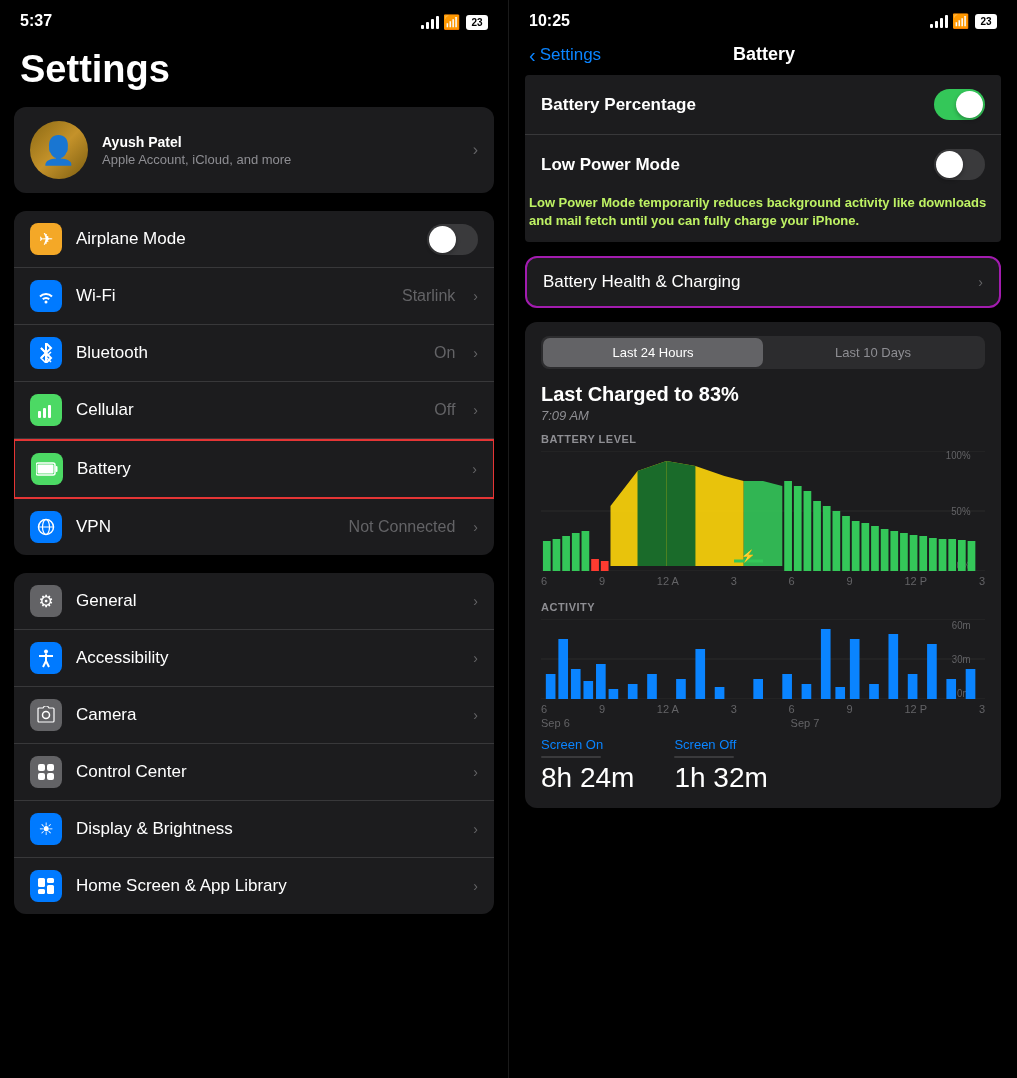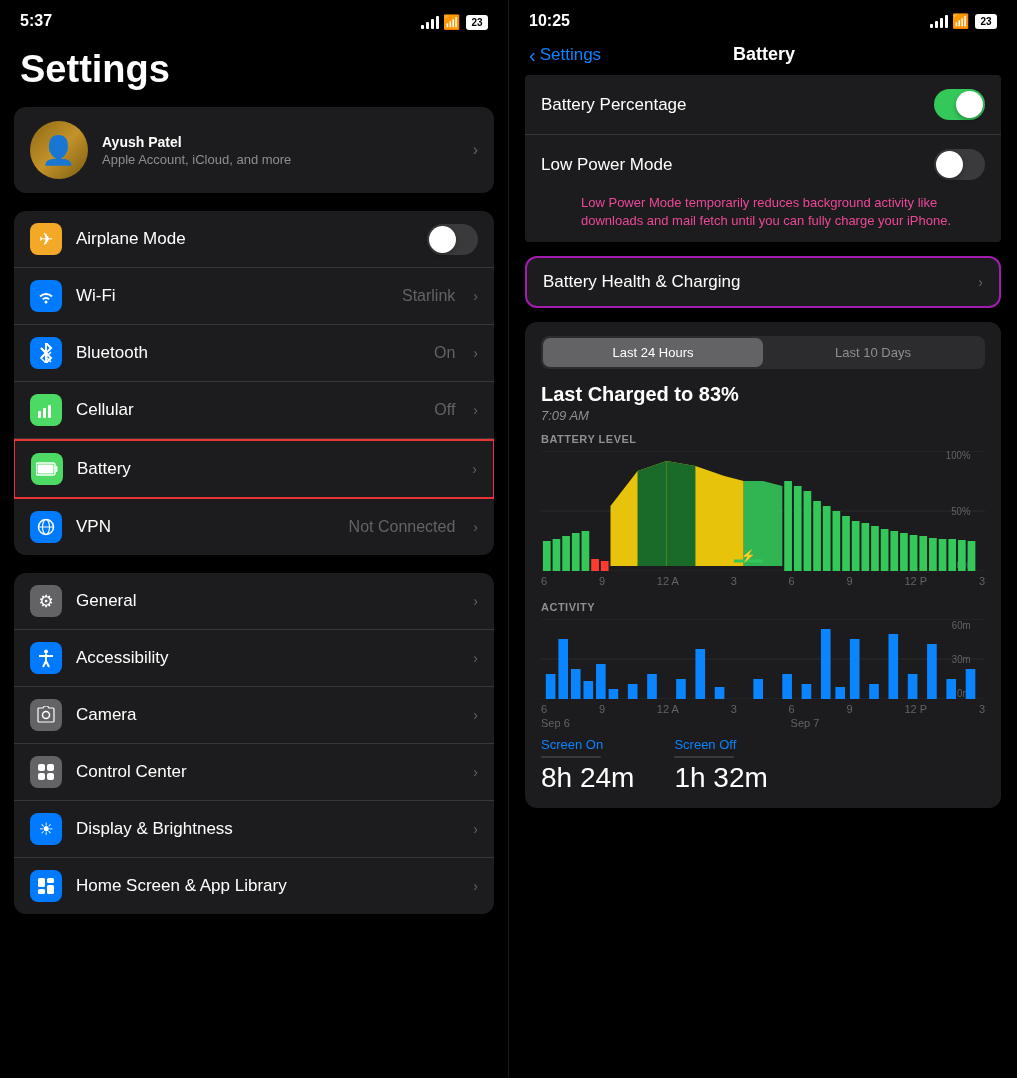--- a/index.html
+++ b/index.html
@@ -174,20 +174,21 @@
       padding-right: 70px;
     }
 
     .right-content { padding: 0 16px; }
 
     .battery-section {
       background: #1c1c1e;
       border-radius: 4px;
       margin-bottom: 14px;
       overflow: hidden;
+      font-weight: bold;
     }
     .battery-row {
       display: flex;
       align-items: center;
       justify-content: space-between;
       padding: 14px 16px;
       border-bottom: 0.5px solid #38383a;
       min-height: 52px;
     }
     .battery-row:last-child { border-bottom: none; }
@@ -202,24 +203,23 @@
     }
     .battery-toggle-knob {
       width: 27px; height: 27px; background: #fff; border-radius: 50%;
       position: absolute; top: 2px; box-shadow: 0 2px 4px rgba(0,0,0,0.3);
     }
     .knob-right { left: 22px; }
     .knob-left { left: 2px; }
 
     .lpm-desc {
       font-size: 13px;
-      color: #ec4899;
-      padding: 0 24px 12px;
+      color: #bef264;
+      padding: 0 4px 12px;
       line-height: 1.4;
-      margin-left: 32px;
     }
 
     .health-row {
       display: flex;
       align-items: center;
       justify-content: space-between;
       padding: 14px 16px;
       background: #1c1c1e;
       border-radius: 12px;
       margin-bottom: 14px;

